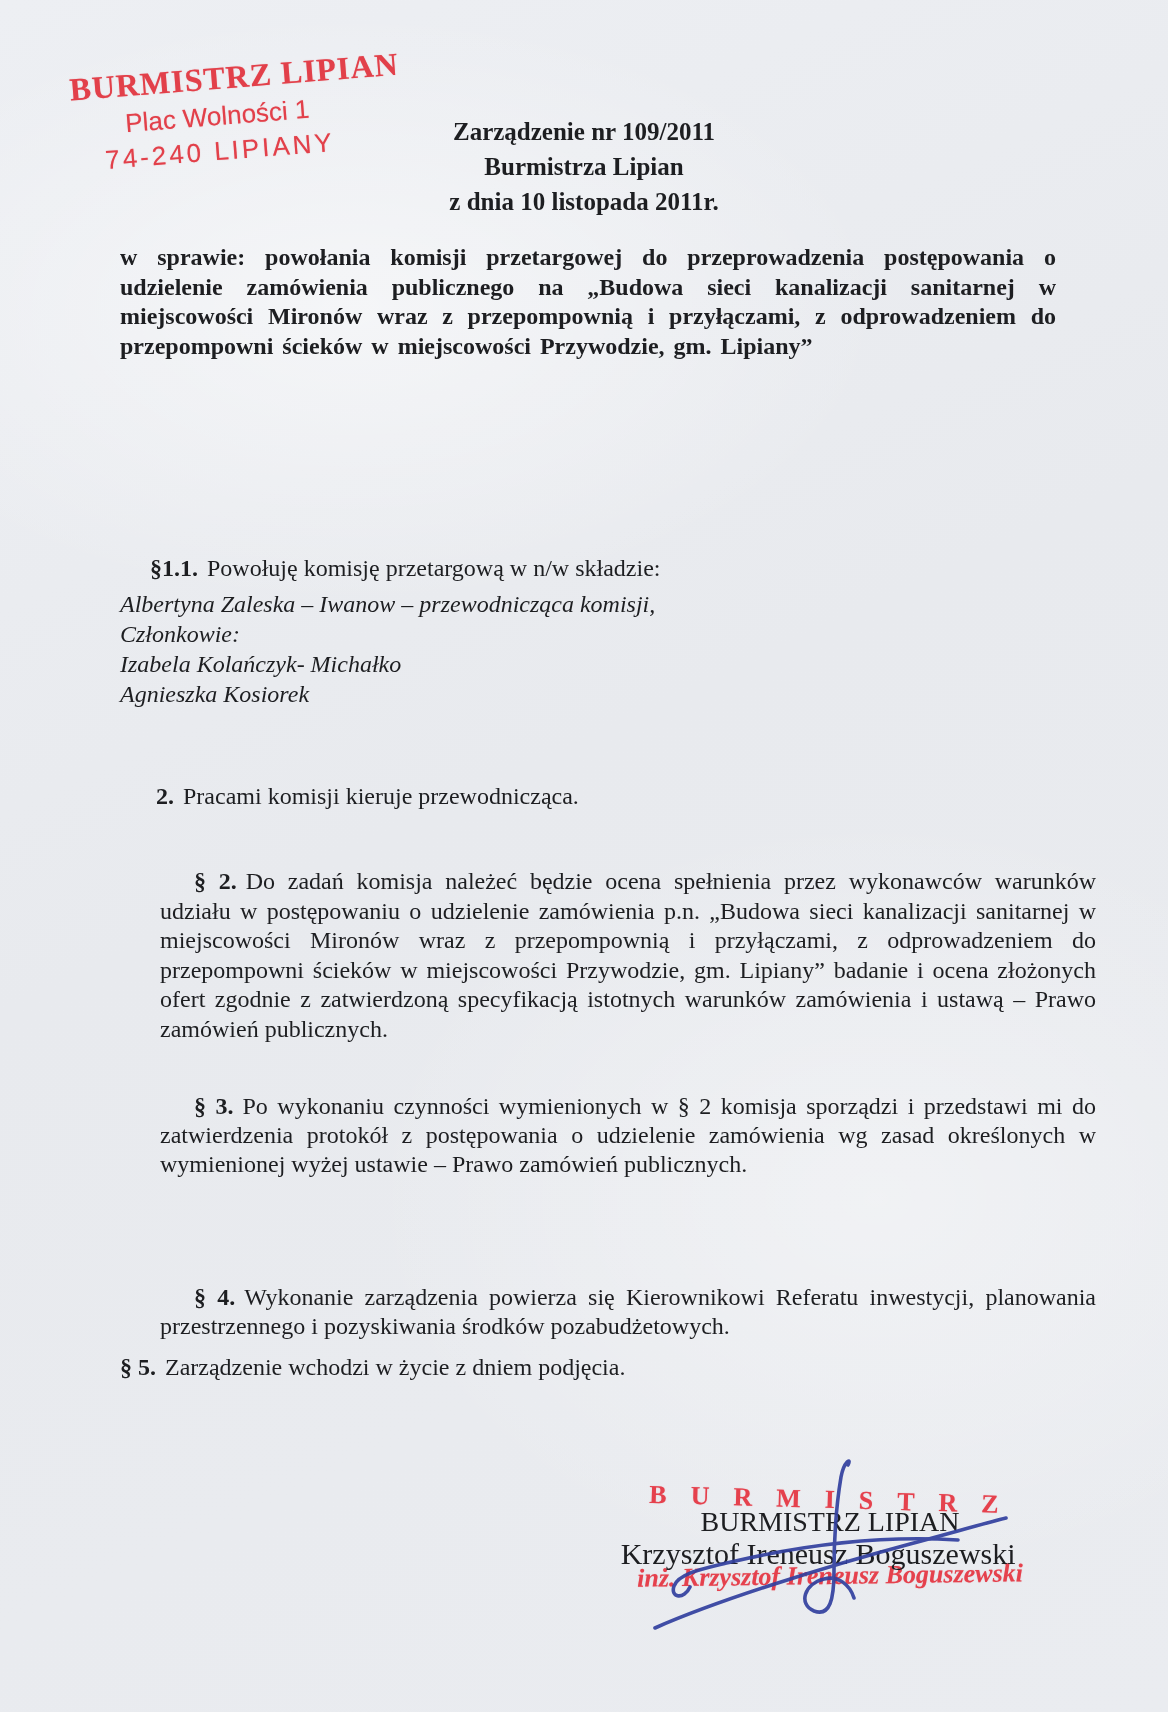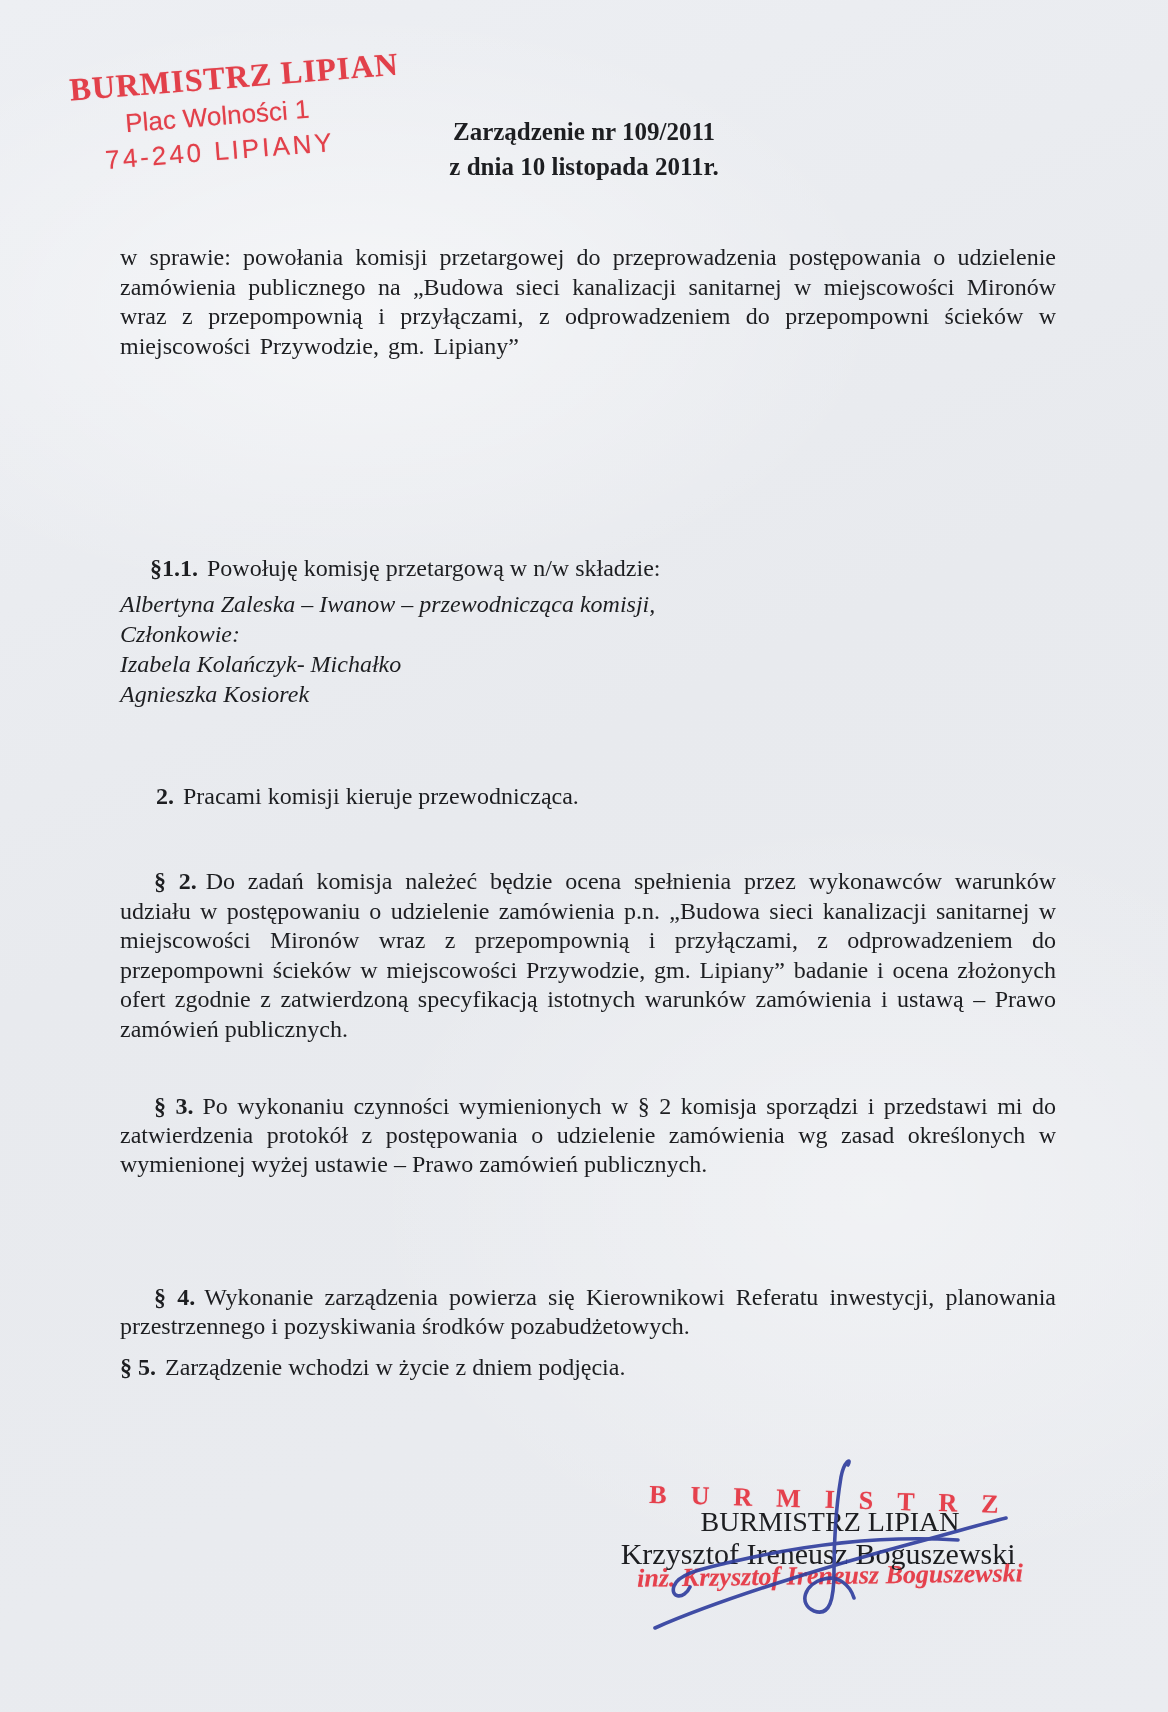--- a/index.html
+++ b/index.html
@@ -34,27 +34,27 @@
     text-align:center; font-weight:700;
     font-size:25px; line-height:35px;
   }
 
   
   .para {
     position:absolute; left:120px; width:936px;
     font-size:24px; line-height:29px;
     text-align:justify;
   }
-  .subject { top:219px; font-weight:400; line-height:29.5px; word-spacing:3px; }
+  .subject { top:219px; font-weight:700; line-height:29.5px; word-spacing:3px; }
   .legal   { top:386px; text-indent:74px; }
   .line    { position:absolute; font-size:24px; white-space:nowrap; }
   .s1      { top:531px; left:150px; }
   .committee { position:absolute; top:589px; left:120px; font-size:24px; line-height:30px;font-style:italic; }
   .s1_2    { top:759px; left:156px; }
-  .sec     { text-indent:34px; }
+  .sec     { text-indent:34px;margin-left:40px; }
   .s2      { top:843px; line-height:29.5px; }
   .s3      { top:1068px; }
   .s4      { top:1259px; }
   .s5      { top:1330px; left:120px; }
   .lead    { font-weight:700; margin-right:9px; }
 
   
   .sig-block { position:absolute; left:600px; top:1445px; width:460px; height:225px; }
   .sig-block > div { position:absolute; left:50%; white-space:nowrap; }
   .sig-stamp-title {
@@ -80,20 +80,21 @@
 <div class="page">
 
   <div class="stamp-top">
     <div class="l1">BURMISTRZ LIPIAN</div>
     <div class="l2">Plac Wolności 1</div>
     <div class="l3">74-240 LIPIANY</div>
   </div>
 
   <div class="doc-header">
     <div>Zarządzenie nr 109/2011</div>
+    <div>Burmistrza Lipian</div>
     <div>z dnia 10 listopada 2011r.</div>
   </div>
 
   <p class="para subject">w sprawie: powołania komisji przetargowej do przeprowadzenia postępowania o udzielenie zamówienia publicznego na „Budowa sieci kanalizacji sanitarnej w miejscowości Mironów  wraz z przepompownią i przyłączami, z odprowadzeniem do przepompowni ścieków w miejscowości Przywodzie, gm. Lipiany”</p>
 
 
   <p class="line s1"><span class="lead">§1.1.</span><span>Powołuję komisję przetargową w n/w składzie:</span></p>
 
   <div class="committee">
     <div>Albertyna Zaleska – Iwanow – przewodnicząca komisji,</div>

